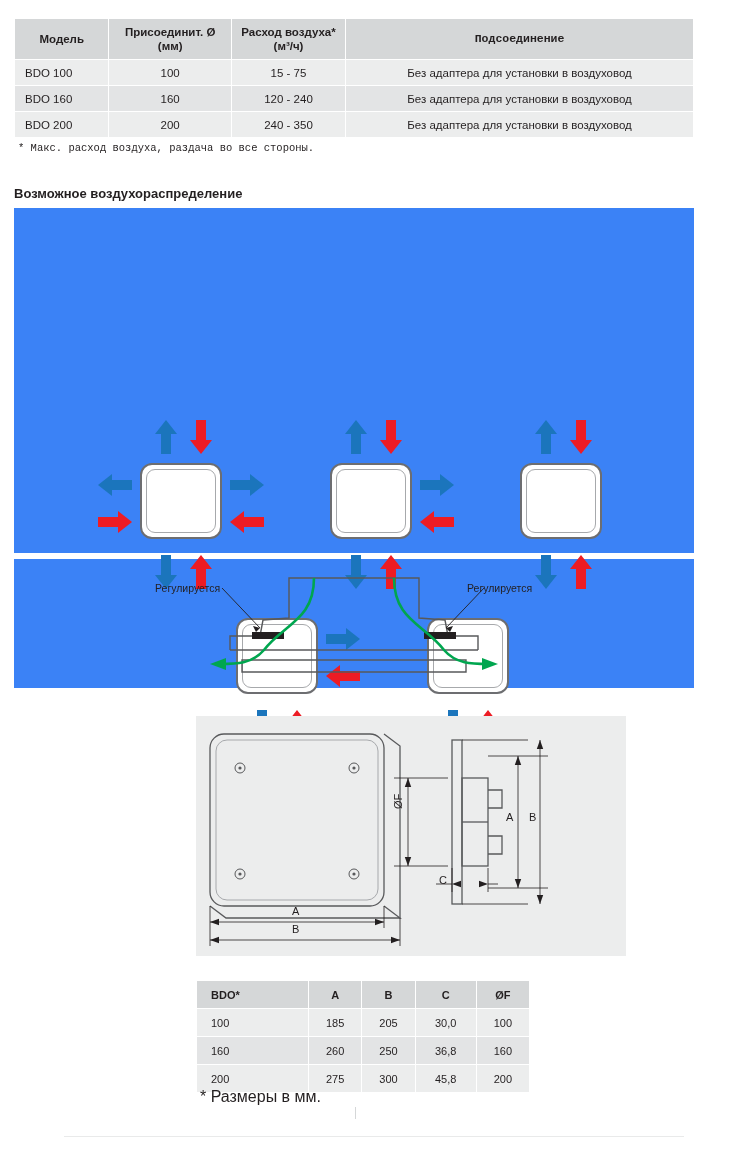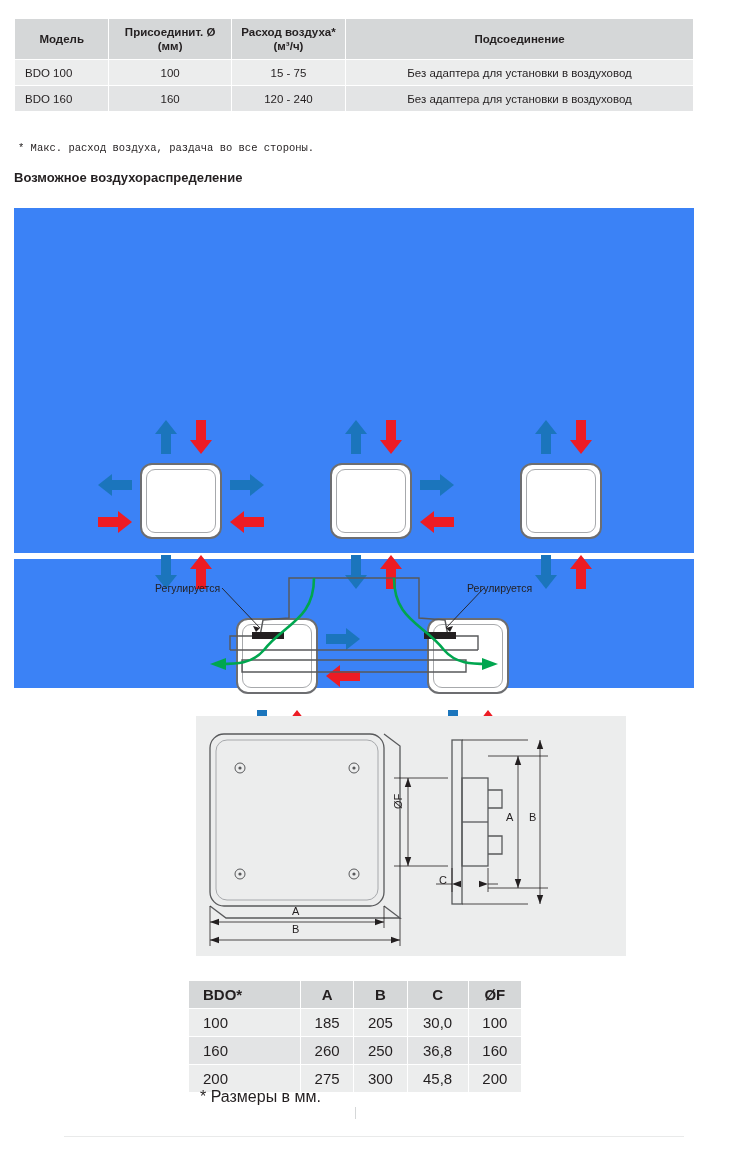--- a/index.html
+++ b/index.html
@@ -48,36 +48,36 @@
   .spec-table tbody tr.alt td {
     background: #e3e4e5;
   }
   .spec-table td.model-cell {
     text-align: left;
     padding-left: 10px;
   }
   .col-model { width: 94px; }
   .col-dia   { width: 122px; }
   .col-flow  { width: 114px; margin-left: 17px; }
-  .col-conn  { width: 350px; }
+  .col-conn  { width: 350px; font-family: Liberation Mono, monospace; }
 
   .table-note {
     position: absolute;
     left: 18px;
     top: 142px;
     font-size: 10.5px;
     color: #231f20;
     font-family: Liberation Mono, monospace;
   }
 
   
   .section-title {
     position: absolute;
     left: 14px;
-    top: 170px;
+    top: 186px;
     font-size: 13px;
     font-weight: bold;
     color: #231f20;
   }
 
   
   .grey-panel {
     position: absolute;
     left: 14px;
     top: 208px;
@@ -182,25 +182,25 @@
     left: 196px;
     top: 716px;
     width: 430px;
     height: 240px;
     background: #eceded;
   }
 
   
   .dim-table {
     position: absolute;
-    left: 188px;
+    left: 196px;
     top: 980px;
     width: 334px;
     border-collapse: collapse;
-    font-size: 15px;
+    font-size: 11px;
   }
   .dim-table th,
   .dim-table td {
     border: 1px solid #ffffff;
     height: 25px;
     text-align: center;
     vertical-align: middle;
     font-weight: normal;
   }
   .dim-table thead th {
@@ -271,20 +271,26 @@
       <td>100</td>
       <td>15 - 75</td>
       <td>Без адаптера для установки в воздуховод</td>
     </tr>
     <tr class="alt">
       <td class="model-cell">BDO 160</td>
       <td>160</td>
       <td>120 - 240</td>
       <td>Без адаптера для установки в воздуховод</td>
     </tr>
+    <tr>
+      <td class="model-cell">BDO 200</td>
+      <td>200</td>
+      <td>240 - 350</td>
+      <td>Без адаптера для установки в воздуховод</td>
+    </tr>
   </tbody>
 </table>
 
 <div class="table-note">* Макс. расход воздуха, раздача во все стороны.</div>
 
 <div class="section-title">Возможное воздухораспределение</div>
 
 <div class="grey-panel">
 
   <div class="panel-divider"></div>

